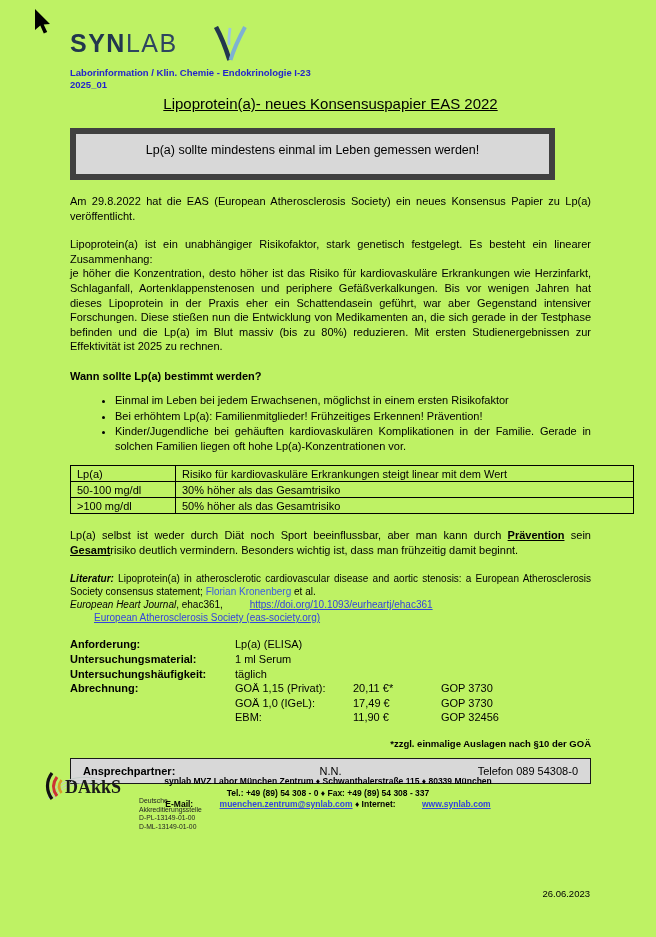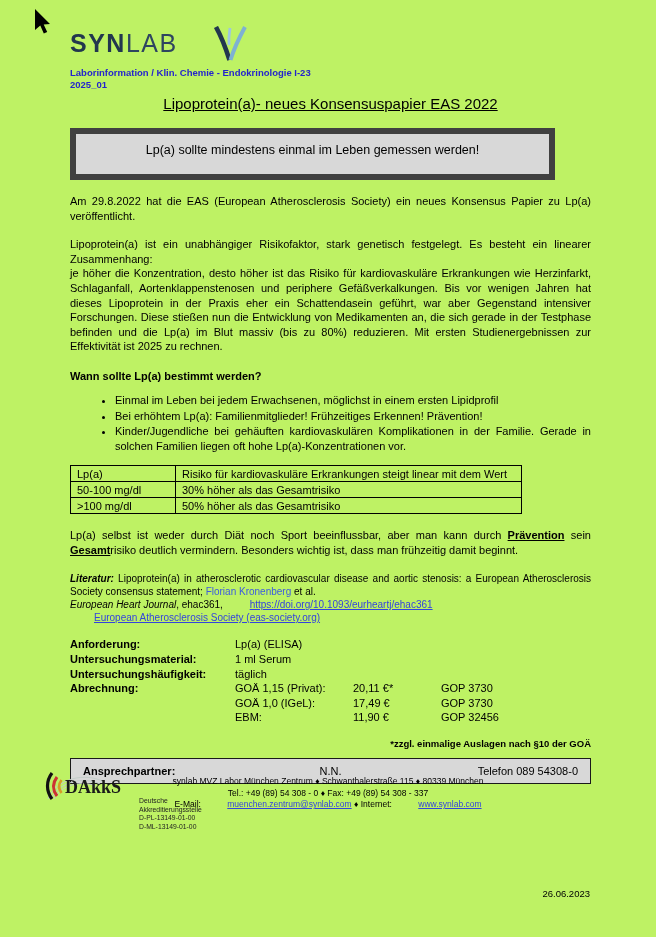--- a/index.html
+++ b/index.html
@@ -24,21 +24,21 @@
 
   .banner { margin-top:15px; margin-right:36px; height:31px; background:#d8d8d8; border:6px solid #404040;
             text-align:center; font-size:12.5px; padding-top:9px; }
 
   .para { font-size:11px; line-height:14.6px; text-align:justify; margin-top:14px; }
   .qheading { font-size:11px; font-weight:700; margin-top:16px; }
 
   ul.bullets { margin:11px 0 0 0; padding-left:45px; }
   ul.bullets li { font-size:11px; line-height:14.6px; text-align:justify; margin-bottom:1px; }
 
-  table.risk { margin-top:12px; border-collapse:collapse; width:452px; font-size:11px; }
+  table.risk { margin-top:12px; border-collapse:collapse; width:564px; font-size:11px; }
   table.risk td { border:1px solid #000; padding:0px 6px; height:15px; line-height:14px; }
   table.risk td.c1 { width:92px; }
 
   .em-bu { font-weight:700; text-decoration:underline; }
 
   .literature { margin-top:14px; font-size:10px; line-height:13.2px; text-align:justify; }
   .lit-label { font-weight:700;font-style:italic; }
   .journal { font-style:italic; }
   a.link { color:#3344dd; text-decoration:underline; cursor:pointer;padding-left:24px; }
   .author-link { color:#3b5be0; text-decoration:none; cursor:pointer; }
@@ -56,21 +56,21 @@
   .contact-bar > div { flex:1; }
   .contact-label { font-weight:700; padding-left:12px; }
   .contact-name  { text-align:center; }
   .contact-phone { text-align:right; padding-right:12px; }
 
   
   .footer { position:absolute; left:0; top:770px; width:656px; height:90px; }
   .dakks { position:absolute; left:42px; top:2px; width:140px; }
   .dakks-lines { position:absolute; left:97px; top:25px; font-size:6.8px; line-height:8.6px; color:#222; }
   .footer-address { position:absolute; left:0; top:6px; width:656px; text-align:center;
-                    font-size:8.5px; font-weight:400; line-height:11.5px; color:#000; }
+                    font-size:8.5px; font-weight:700; line-height:11.5px; color:#000; }
 
   .doc-date { position:absolute; right:66px; top:888px; font-size:9.5px; }
 </style>
 </head>
 <body>
 
 <div class="page">
 
   <svg class="cursor" width="20" height="28" viewBox="0 0 20 28">
     <path d="M1 0 L1 21 L6.3 16.6 L9.8 24.6 L13.2 23 L9.7 15.4 L16 15 Z" fill="#000"></path>
@@ -101,21 +101,21 @@
     <div class="para">Am 29.8.2022 hat die EAS (European Atherosclerosis Society) ein neues Konsensus Papier zu Lp(a) veröffentlicht.</div>
 
     <div class="para">
       <div>Lipoprotein(a) ist ein unabhängiger Risikofaktor, stark genetisch festgelegt. Es besteht ein linearer Zusammenhang:</div>
       <div>je höher die Konzentration, desto höher ist das Risiko für kardiovaskuläre Erkrankungen wie Herzinfarkt, Schlaganfall, Aortenklappenstenosen und periphere Gefäßverkalkungen. Bis vor wenigen Jahren hat dieses Lipoprotein in der Praxis eher ein Schattendasein geführt, war aber Gegenstand intensiver Forschungen. Diese stießen nun die Entwicklung von Medikamenten an, die sich gerade in der Testphase befinden und die Lp(a) im Blut massiv (bis zu 80%) reduzieren. Mit ersten Studienergebnissen zur Effektivität ist 2025 zu rechnen.</div>
     </div>
 
     <div class="qheading">Wann sollte Lp(a) bestimmt werden?</div>
 
     <ul class="bullets">
-      <li><span>Einmal im Leben bei jedem Erwachsenen, möglichst in einem ersten Lipidprofil</span></li>
+      <li><span>Einmal im Leben bei jedem Erwachsenen, möglichst in einem ersten Risikofaktor</span></li>
       <li><span>Bei erhöhtem Lp(a): Familienmitglieder! Frühzeitiges Erkennen! Prävention!</span></li>
       <li><span>Kinder/Jugendliche bei gehäuften kardiovaskulären Komplikationen in der Familie. Gerade in solchen Familien liegen oft hohe Lp(a)-Konzentrationen vor.</span></li>
     </ul>
 
     <table class="risk">
       <tbody>
         <tr>
           <td class="c1">Lp(a)</td>
           <td>Risiko für kardiovaskuläre Erkrankungen steigt linear mit dem Wert</td>
         </tr>

